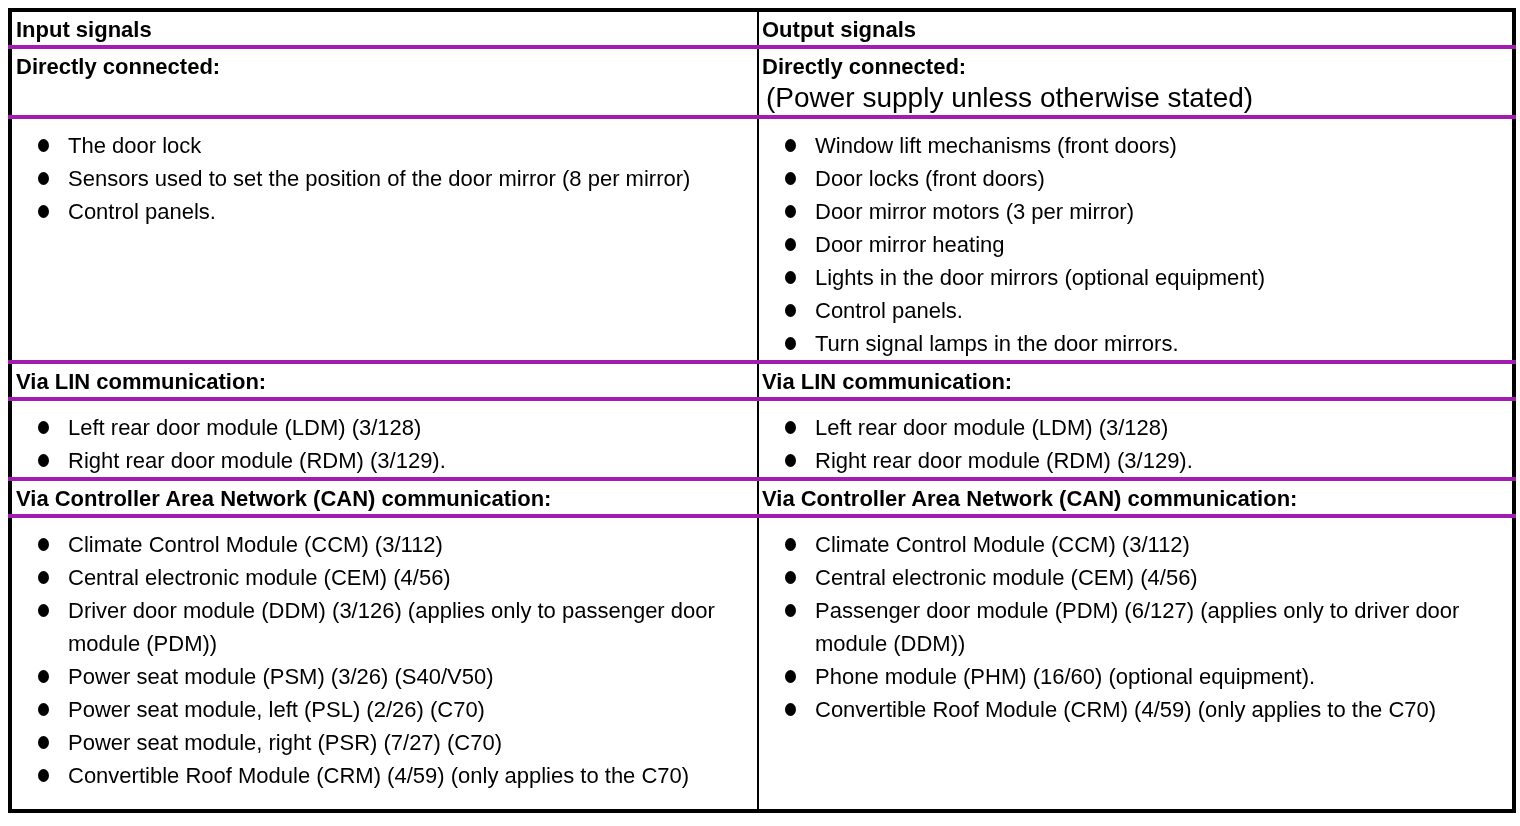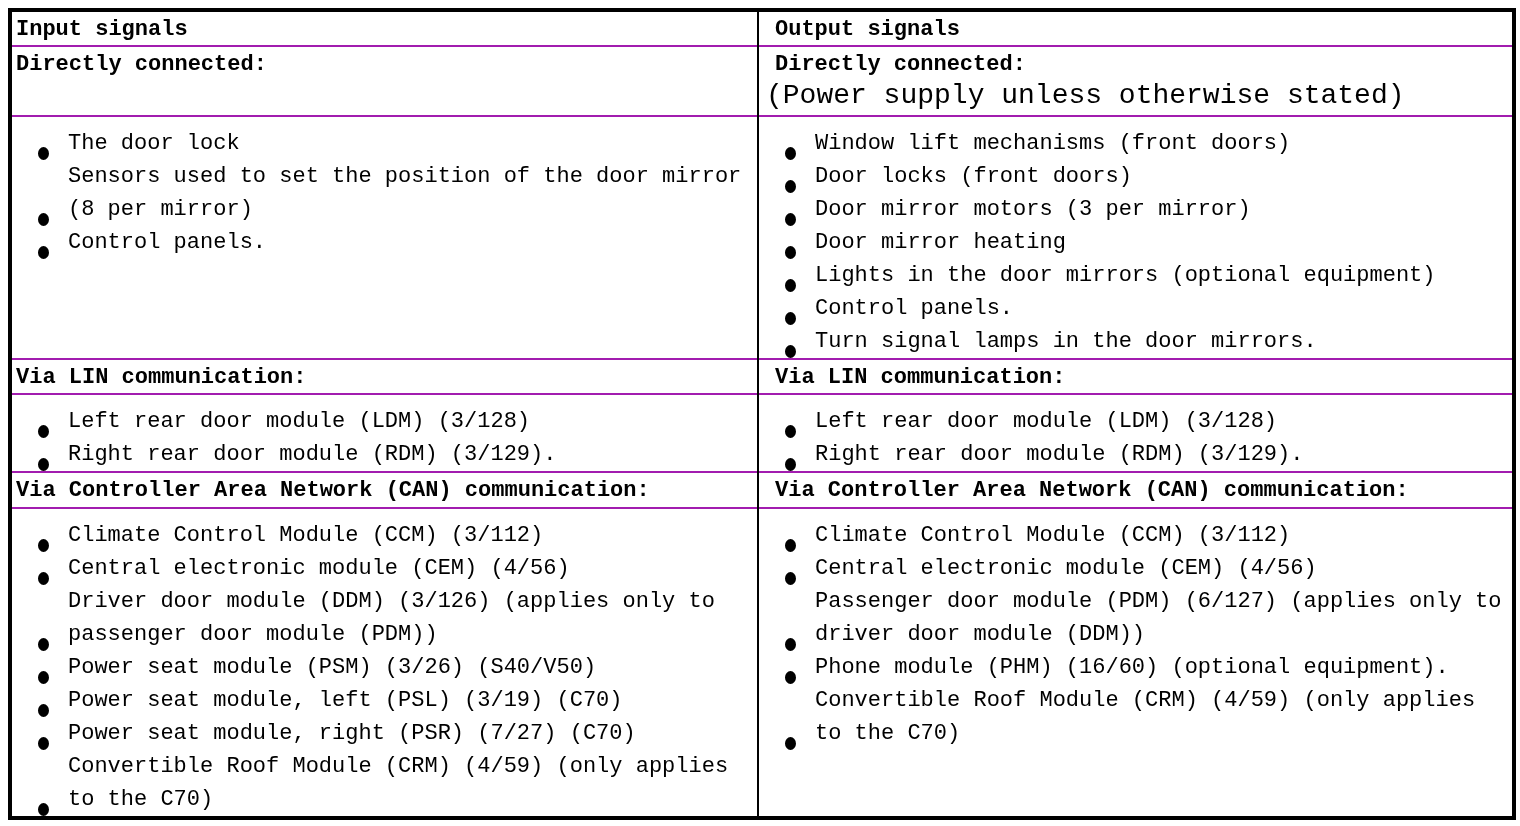--- a/index.html
+++ b/index.html
@@ -9,70 +9,69 @@
     font-family: "Liberation Sans", sans-serif;
     color: #000000;
   }
   .page {
     width: 1520px;
     height: 826px;
     background: #ffffff;
     position: relative;
     box-sizing: border-box;
     padding: 8px 8px 0 8px;
-    font-family: Liberation Mono, monospace;
   }
   table.signals-table {
     border-collapse: collapse;
     table-layout: fixed;
     width: 1504px;
     border: 4px solid #000000;
   }
   col.col-left  { width: 748px; }
   col.col-right { width: 756px; }
   td {
     vertical-align: top;
     padding: 0;
     box-sizing: border-box;
     overflow: hidden;
   }
-  tr:not(:first-child) td { border-top: 2px solid #a21caf; margin-left: 20px; }
+  tr:not(:first-child) td { border-top: 4px solid #a21caf; margin-left: 20px; }
   td:first-child { border-right: 2px solid #000000; }
 
   tr.r-header  td { height: 36px;  }
   tr.r-dc      td { height: 70px;  }
   tr.r-dc-list td { height: 243px; }
   tr.r-lin     td { height: 35px;  }
   tr.r-lin-list td{ height: 75px;  }
   tr.r-can     td { height: 36px;  }
   tr.r-can-list td{ height: 295px; }
 
   .head, .sechead {
     font-weight: bold;
     font-size: 22px;
     line-height: 30px;
     padding: 3px 8px 0 4px;
     white-space: nowrap;
   }
-  td + td .head, td + td .sechead { padding-left: 16px; }
+  td + td .head, td + td .sechead { padding-left: 3px; }
   .subhead {
     font-weight: normal;
     font-size: 28px;
     line-height: 31px;
     padding: 0 8px 0 7px;
     white-space: nowrap;
   }
   ul.bullets {
     margin: 10px 0 0 0;
     padding: 0 10px 0 26px;
     list-style: none;
   }
   ul.bullets li {
     display: flex;
-    align-items: flex-end;
+    align-items: flex-start;
     font-size: 22px;
     line-height: 33px;
     margin: 0;
   }
   .bullet {
     flex: 0 0 11px;
     width: 11px;
     height: 13px;
     border-radius: 50%;
     background: #000000;
@@ -221,21 +220,21 @@
           <li>
                 <span class="bullet"></span>
                 <span class="txt">Driver door module (DDM) (3/126) (applies only to passenger door module (PDM))</span>
               </li>
           <li>
                 <span class="bullet"></span>
                 <span class="txt">Power seat module (PSM) (3/26) (S40/V50)</span>
               </li>
           <li>
                 <span class="bullet"></span>
-                <span class="txt">Power seat module, left (PSL) (3/19) (C70)</span>
+                <span class="txt">Power seat module, left (PSL) (2/26) (C70)</span>
               </li>
           <li>
                 <span class="bullet"></span>
                 <span class="txt">Power seat module, right (PSR) (7/27) (C70)</span>
               </li>
           <li>
                 <span class="bullet"></span>
                 <span class="txt">Convertible Roof Module (CRM) (4/59) (only applies to the C70)</span>
               </li>
         </ul>

